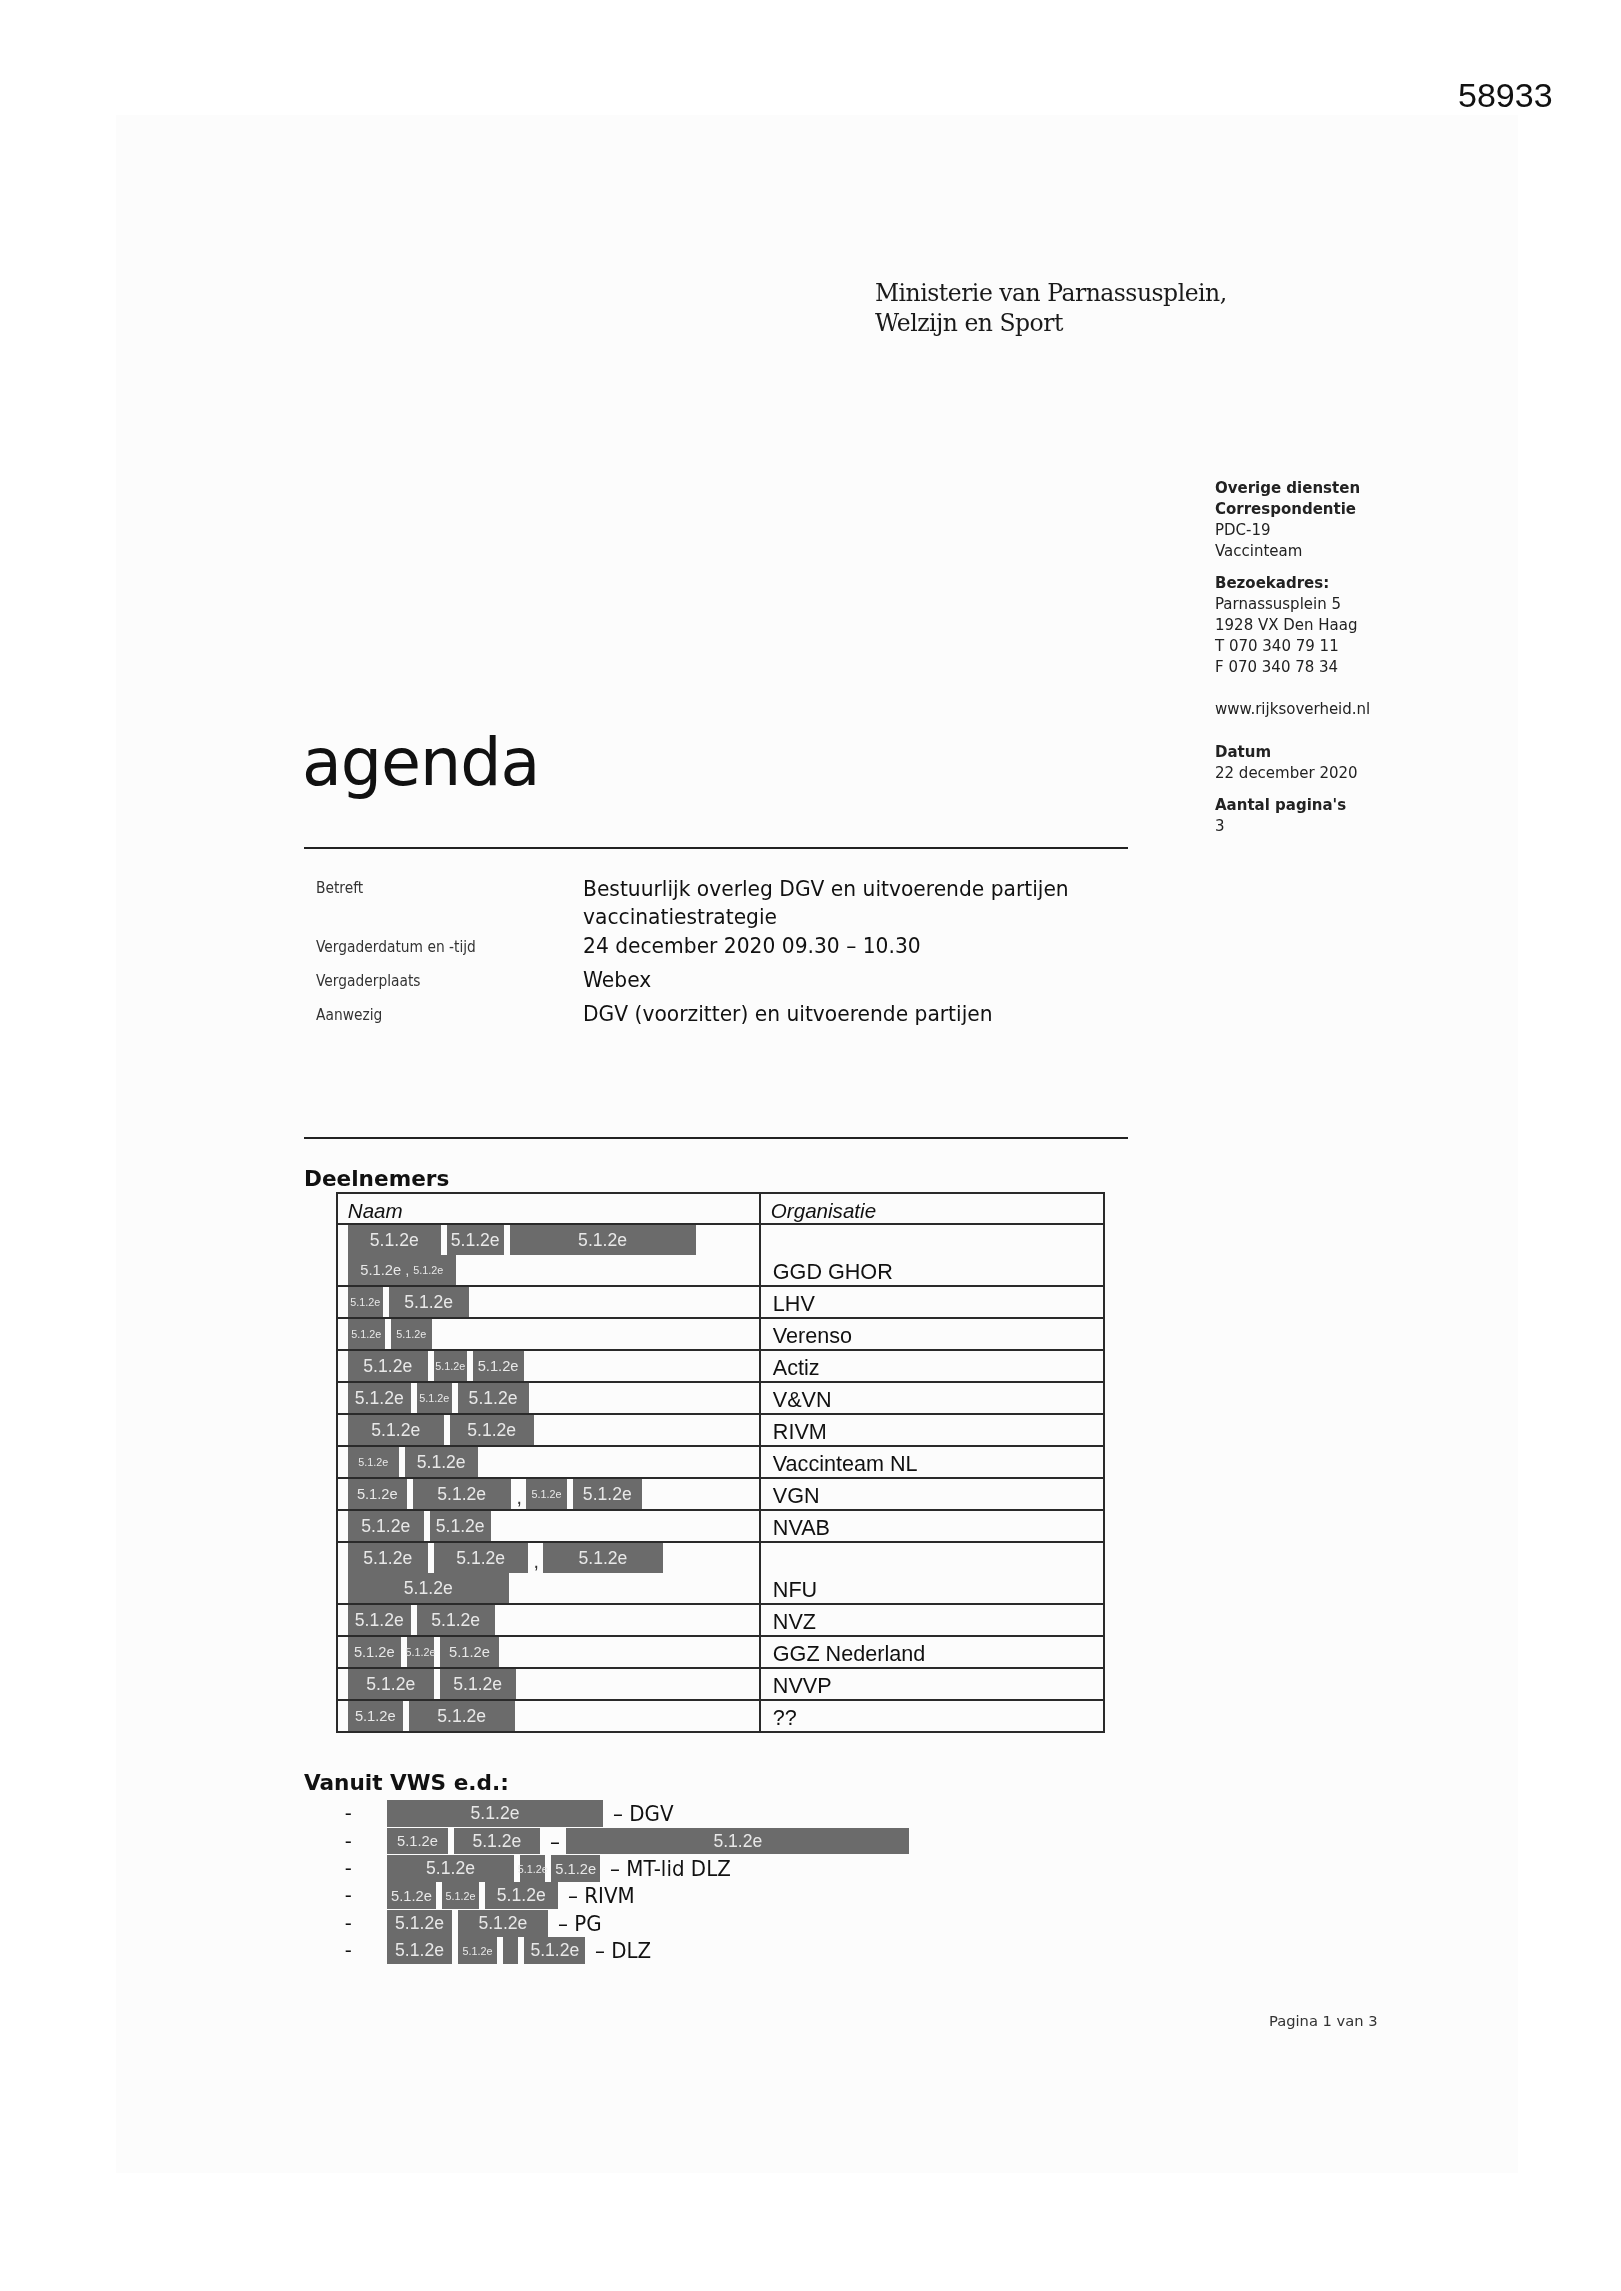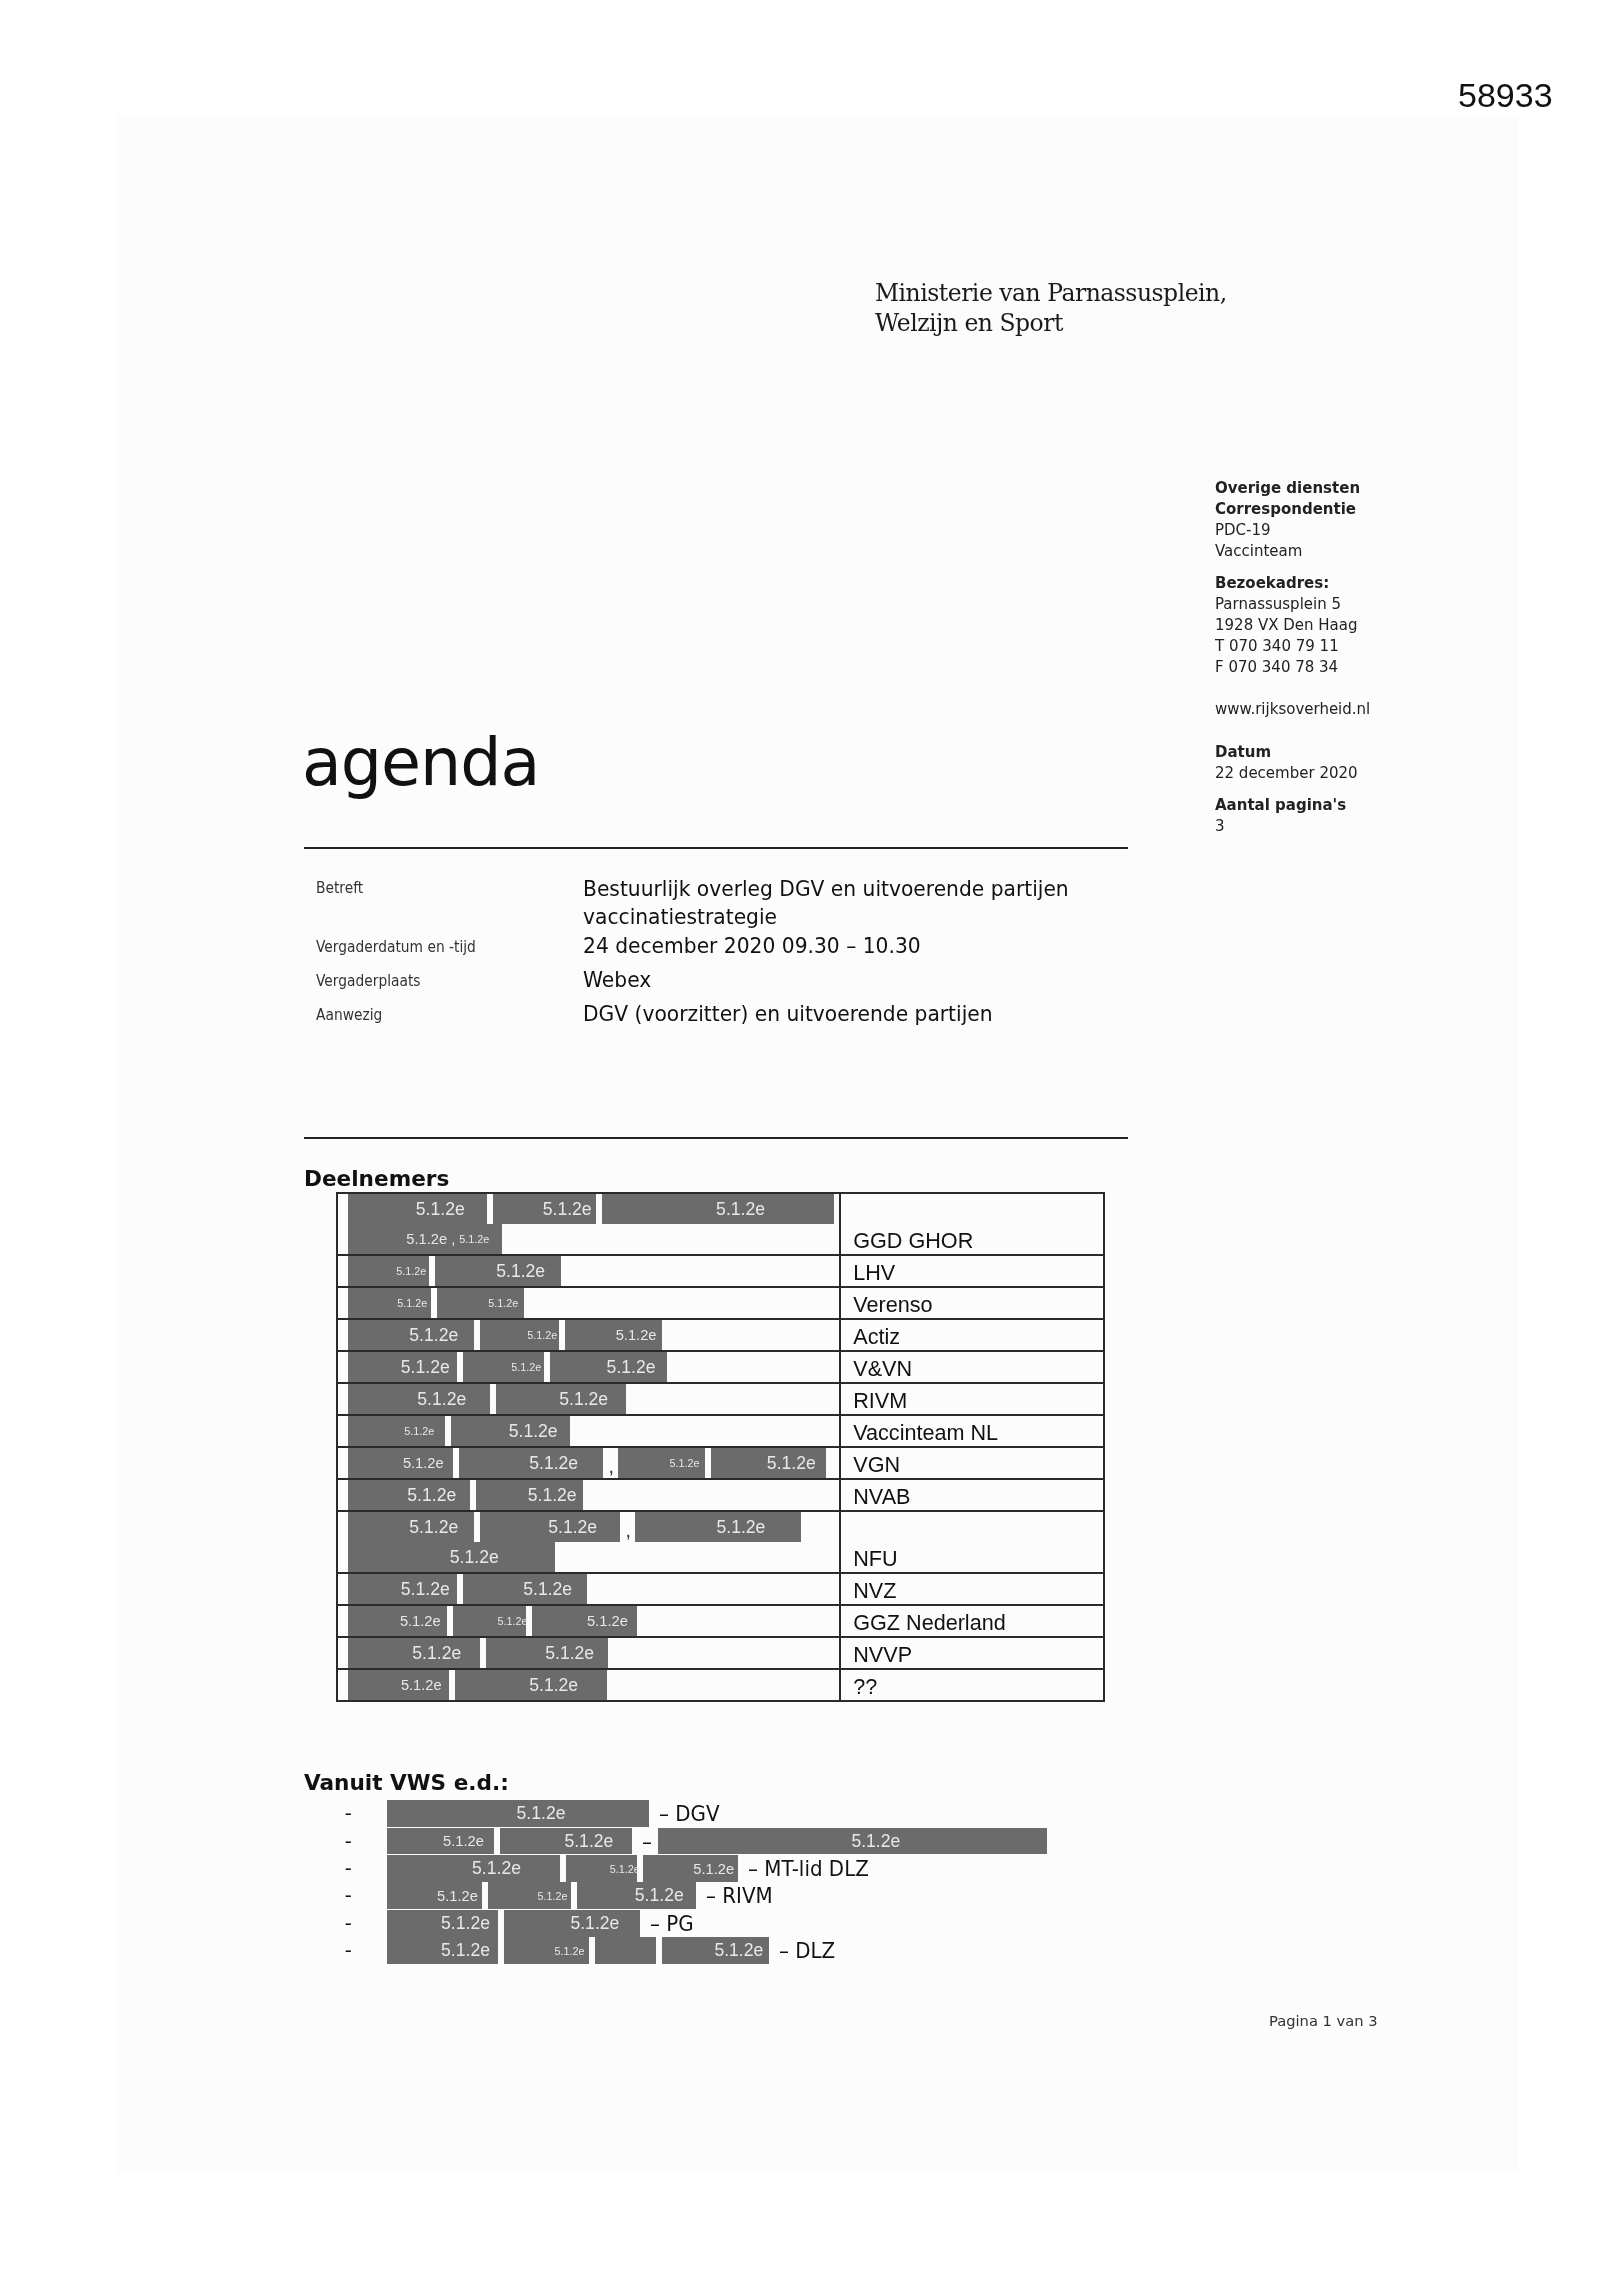--- a/index.html
+++ b/index.html
@@ -18,21 +18,21 @@
   .meta-row { position:absolute; left:0; width:823px; }
   .meta-label { position:absolute; left:0; font-size:15px; color:#333; transform:scaleX(0.92); transform-origin:left; }
   .meta-value { position:absolute; left:267px; font-size:22px; line-height:28px; color:#111; width:549px; transform:scaleX(0.92); transform-origin:left; }
   .section-h { position:absolute; font-weight:bold; font-size:21.6px; color:#111; }
   table.deel { position:absolute; left:336px; top:1192px; width:769px; border-collapse:collapse; font-family:"Liberation Sans", sans-serif; }
   table.deel td, table.deel th { border:2px solid #2a2a2a; padding:0; vertical-align:bottom; text-align:left; font-weight:normal; }
   table.deel th { font-style:italic; font-size:20.6px; height:29px; padding-left:9.8px; }
   table.deel td.naam { width:421px; position:relative; }
   table.deel td.org { padding-left:11.8px; font-size:21.6px; color:#111; }
   .redrow { display:flex; align-items:stretch; height:30px; }
-  .red { background:#6b6b6b; color:#e8e8e8; font-family:"Liberation Sans", sans-serif; display:flex; align-items:center; justify-content:center; margin-right:5.9px; height:30px; font-size:17.6px; white-space:nowrap;padding-left:46px; }
+  .red { background:#6b6b6b; color:#e8e8e8; font-family:"Liberation Sans", sans-serif; display:flex; align-items:center; justify-content:center; margin-right:5.9px; height:30px; font-size:17.6px; white-space:nowrap; }
   .red.s { font-size:10.8px; }
   .red.m { font-size:14.7px; }
   .sep { font-size:19.6px; color:#333; margin-right:3.9px; align-self:flex-end; }
   .vws { position:absolute; left:333px; top:1800px; }
   .vws-row { position:absolute; left:0; height:27.4px; display:flex; align-items:center; white-space:nowrap; }
   .vws-row .dash { position:absolute; left:11.8px; font-size:19.6px; }
   .vws-row .blocks { position:absolute; left:54px; display:flex; align-items:center; }
   .vws-row .red { height:26.5px; margin-right:5.9px; }
   .vws-row .role { font-size:21.6px; color:#111; margin-left:3.9px; transform:scaleX(0.92); transform-origin:left; }
   .footer { position:absolute; left:1269px; top:2012px; font-size:14.7px; color:#333; }
@@ -96,20 +96,24 @@
     <div class="meta-value" style="top:0px;">DGV (voorzitter) en uitvoerende partijen</div>
   </div>
 </div>
 
 <div class="rule" style="top:1137px;"></div>
 
 <div class="section-h" style="left:304px; top:1166px;">Deelnemers</div>
 
 <table class="deel">
   <tbody>
+      <tr>
+    <th>Naam</th>
+    <th>Organisatie</th>
+  </tr>
 
   <tr>
     <td class="naam">
       <div class="redrow" style="margin-left:9.8px;">
         <div class="red" style="width:93px;">5.1.2e</div>
         <div class="red" style="width:57px;">5.1.2e</div>
         <div class="red" style="width:186px;">5.1.2e</div>
       </div>
       <div class="redrow" style="margin-left:9.8px;">
         <div class="red m" style="width:108px;"><span>5.1.2e</span>&nbsp;,&nbsp;<span style="font-size:10.8px">5.1.2e</span></div>

